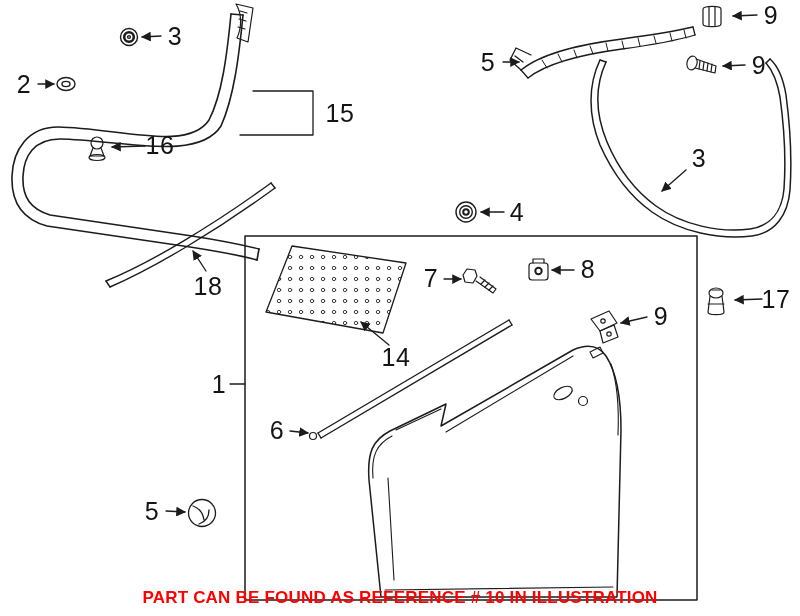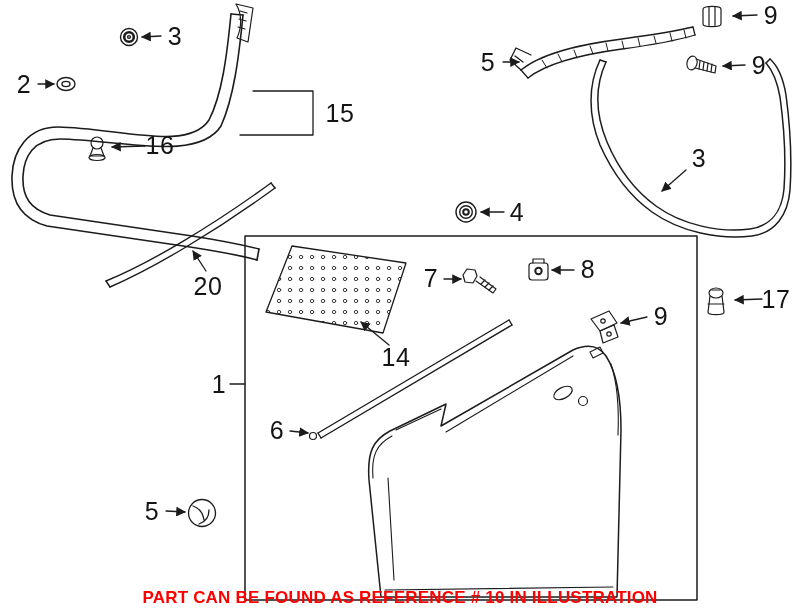--- a/index.html
+++ b/index.html
@@ -190,17 +190,17 @@
 <div class="callout" style="left:588px;top:269px">8</div>
 <div class="callout" style="left:661px;top:316px">9</div>
 <div class="callout" style="left:396px;top:357px">14</div>
 <div class="callout" style="left:488px;top:62px">5</div>
 <div class="callout" style="left:759px;top:65px">9</div>
 <div class="callout" style="left:771px;top:15px">9</div>
 <div class="callout" style="left:699px;top:158px">3</div>
 <div class="callout" style="left:340px;top:113px">15</div>
 <div class="callout" style="left:160px;top:145px">16</div>
 <div class="callout" style="left:776px;top:299px">17</div>
-<div class="callout" style="left:208px;top:286px">20</div>
+<div class="callout" style="left:208px;top:286px">18</div>
 
 <div class="ref-note" style="color: rgb(255, 0, 0);">PART CAN BE FOUND AS REFERENCE # 10 IN ILLUSTRATION</div>
 
 </div>
 
 </body></html>

